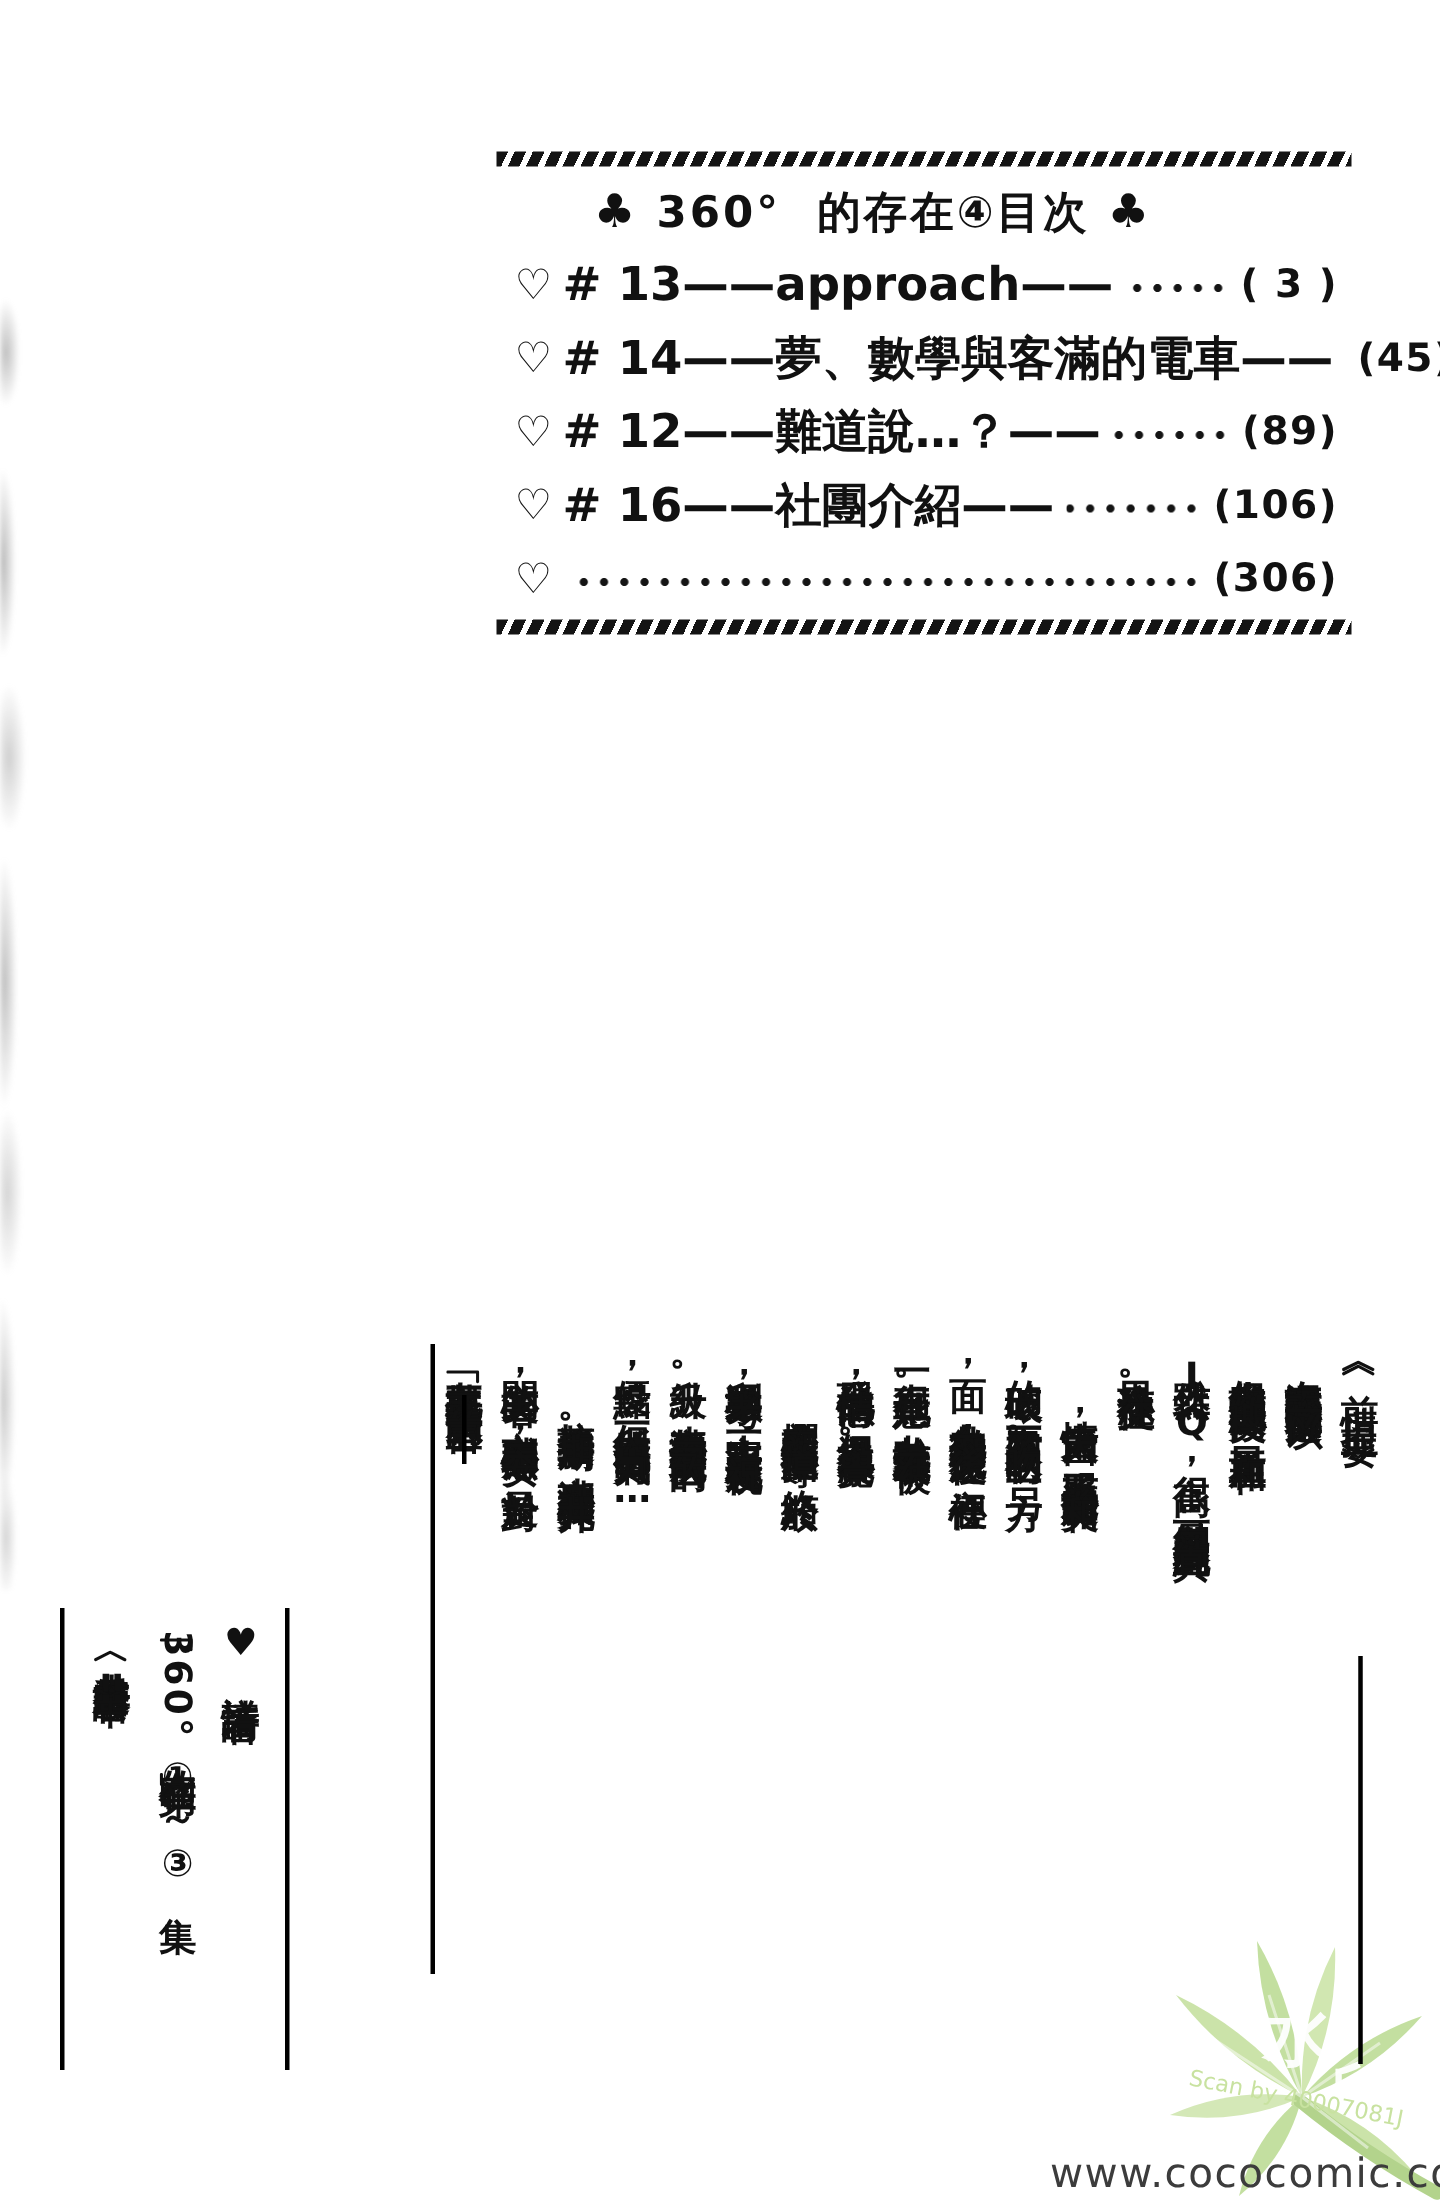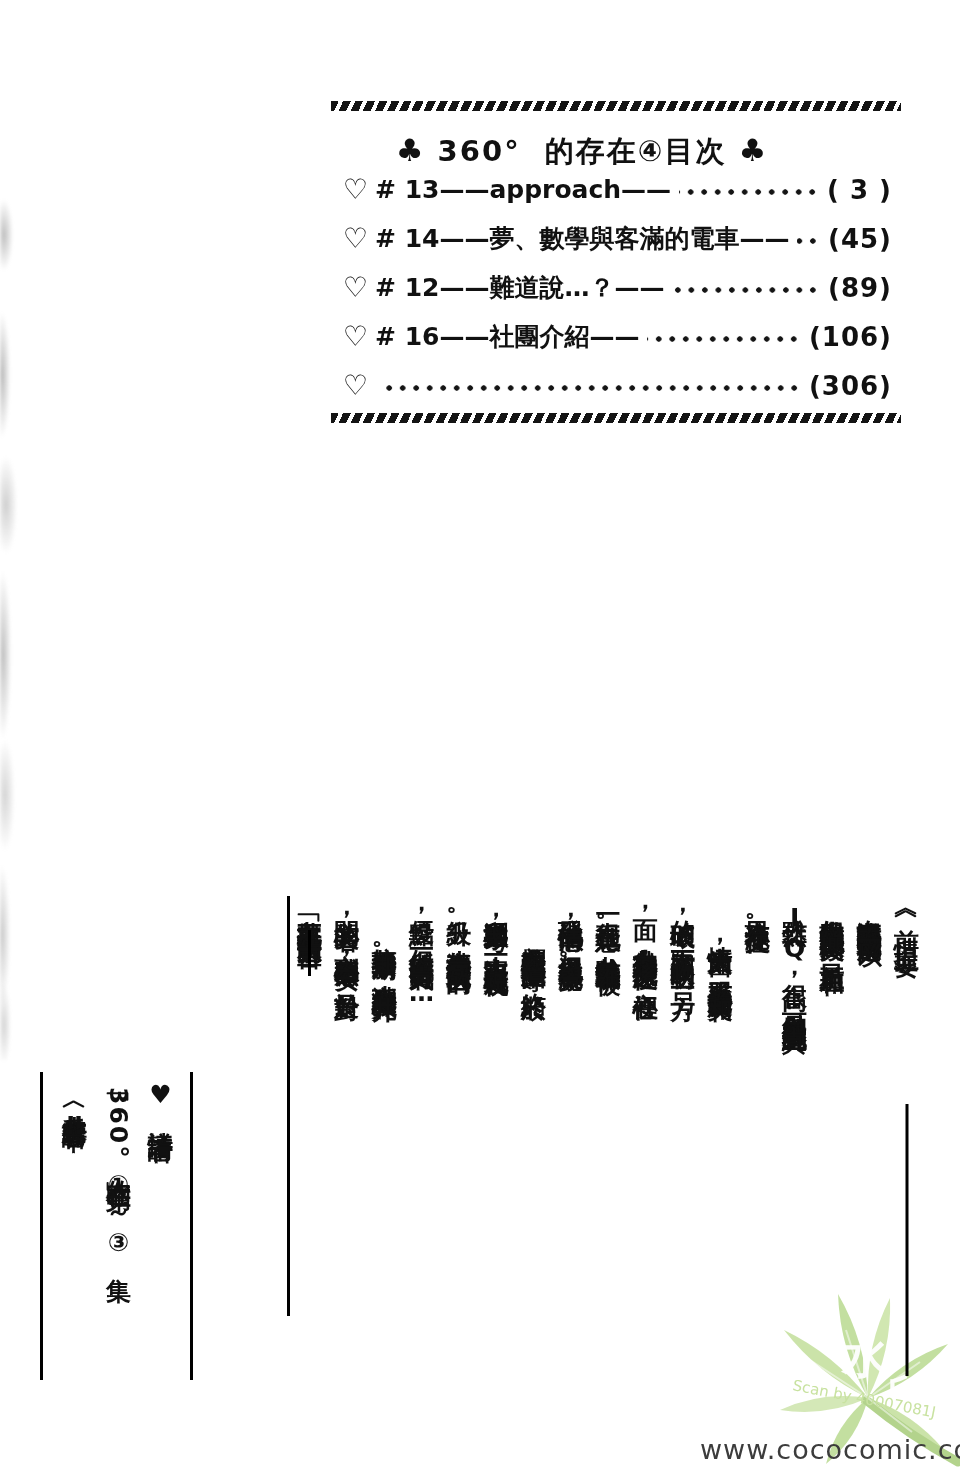--- a/index.html
+++ b/index.html
@@ -23,29 +23,29 @@
   }
   
   .toc{position:absolute;left:331px;top:101px;width:570px;height:322px;}
   .rope{
     position:absolute;left:0;right:0;height:10px;
     background:repeating-linear-gradient(115deg,#141414 0 7px,#ffffff 7px 11px);
   }
   .rope.top{top:0;}
   .rope.bottom{bottom:0;}
   .toc-title{
-    position:absolute;top:17px;left:0;right:0;margin:14px;
+    position:absolute;top:17px;left:0;right:0;margin:4px;
     text-align:center;transform:translateX(-34px);
     font-size:29px;font-weight:700;letter-spacing:2px;white-space:pre;
   }
   .toc-title .club{font-size:31px;padding:0 12px;font-weight:400;}
   .toc-rows{position:absolute;top:64px;left:12px;right:9px;}
   .toc-row{display:flex;align-items:center;height:49px;}
   .toc-row .bullet{font-size:28px;width:32px;flex:0 0 auto;}
-  .toc-row .label{font-size:25px;font-weight:700;white-space:pre;flex:0 0 auto;}
+  .toc-row .label{font-size:31px;font-weight:700;white-space:pre;flex:0 0 auto;}
   .toc-row .leader-dots{
     flex:1 1 auto;height:8px;margin:4px 8px 0 8px;align-self:center;
     background:radial-gradient(circle, #141414 2.4px, transparent 3px);
     background-size:13.5px 8px;background-repeat:repeat-x;background-position:right center;
   }
   .toc-row .page-num{font-size:26px;font-weight:700;letter-spacing:1px;white-space:pre;flex:0 0 auto;text-align:right;}
   
   .summary{
     position:absolute;left:296px;top:900px;width:624px;height:492px;
     display:flex;flex-direction:row-reverse;justify-content:space-between;

